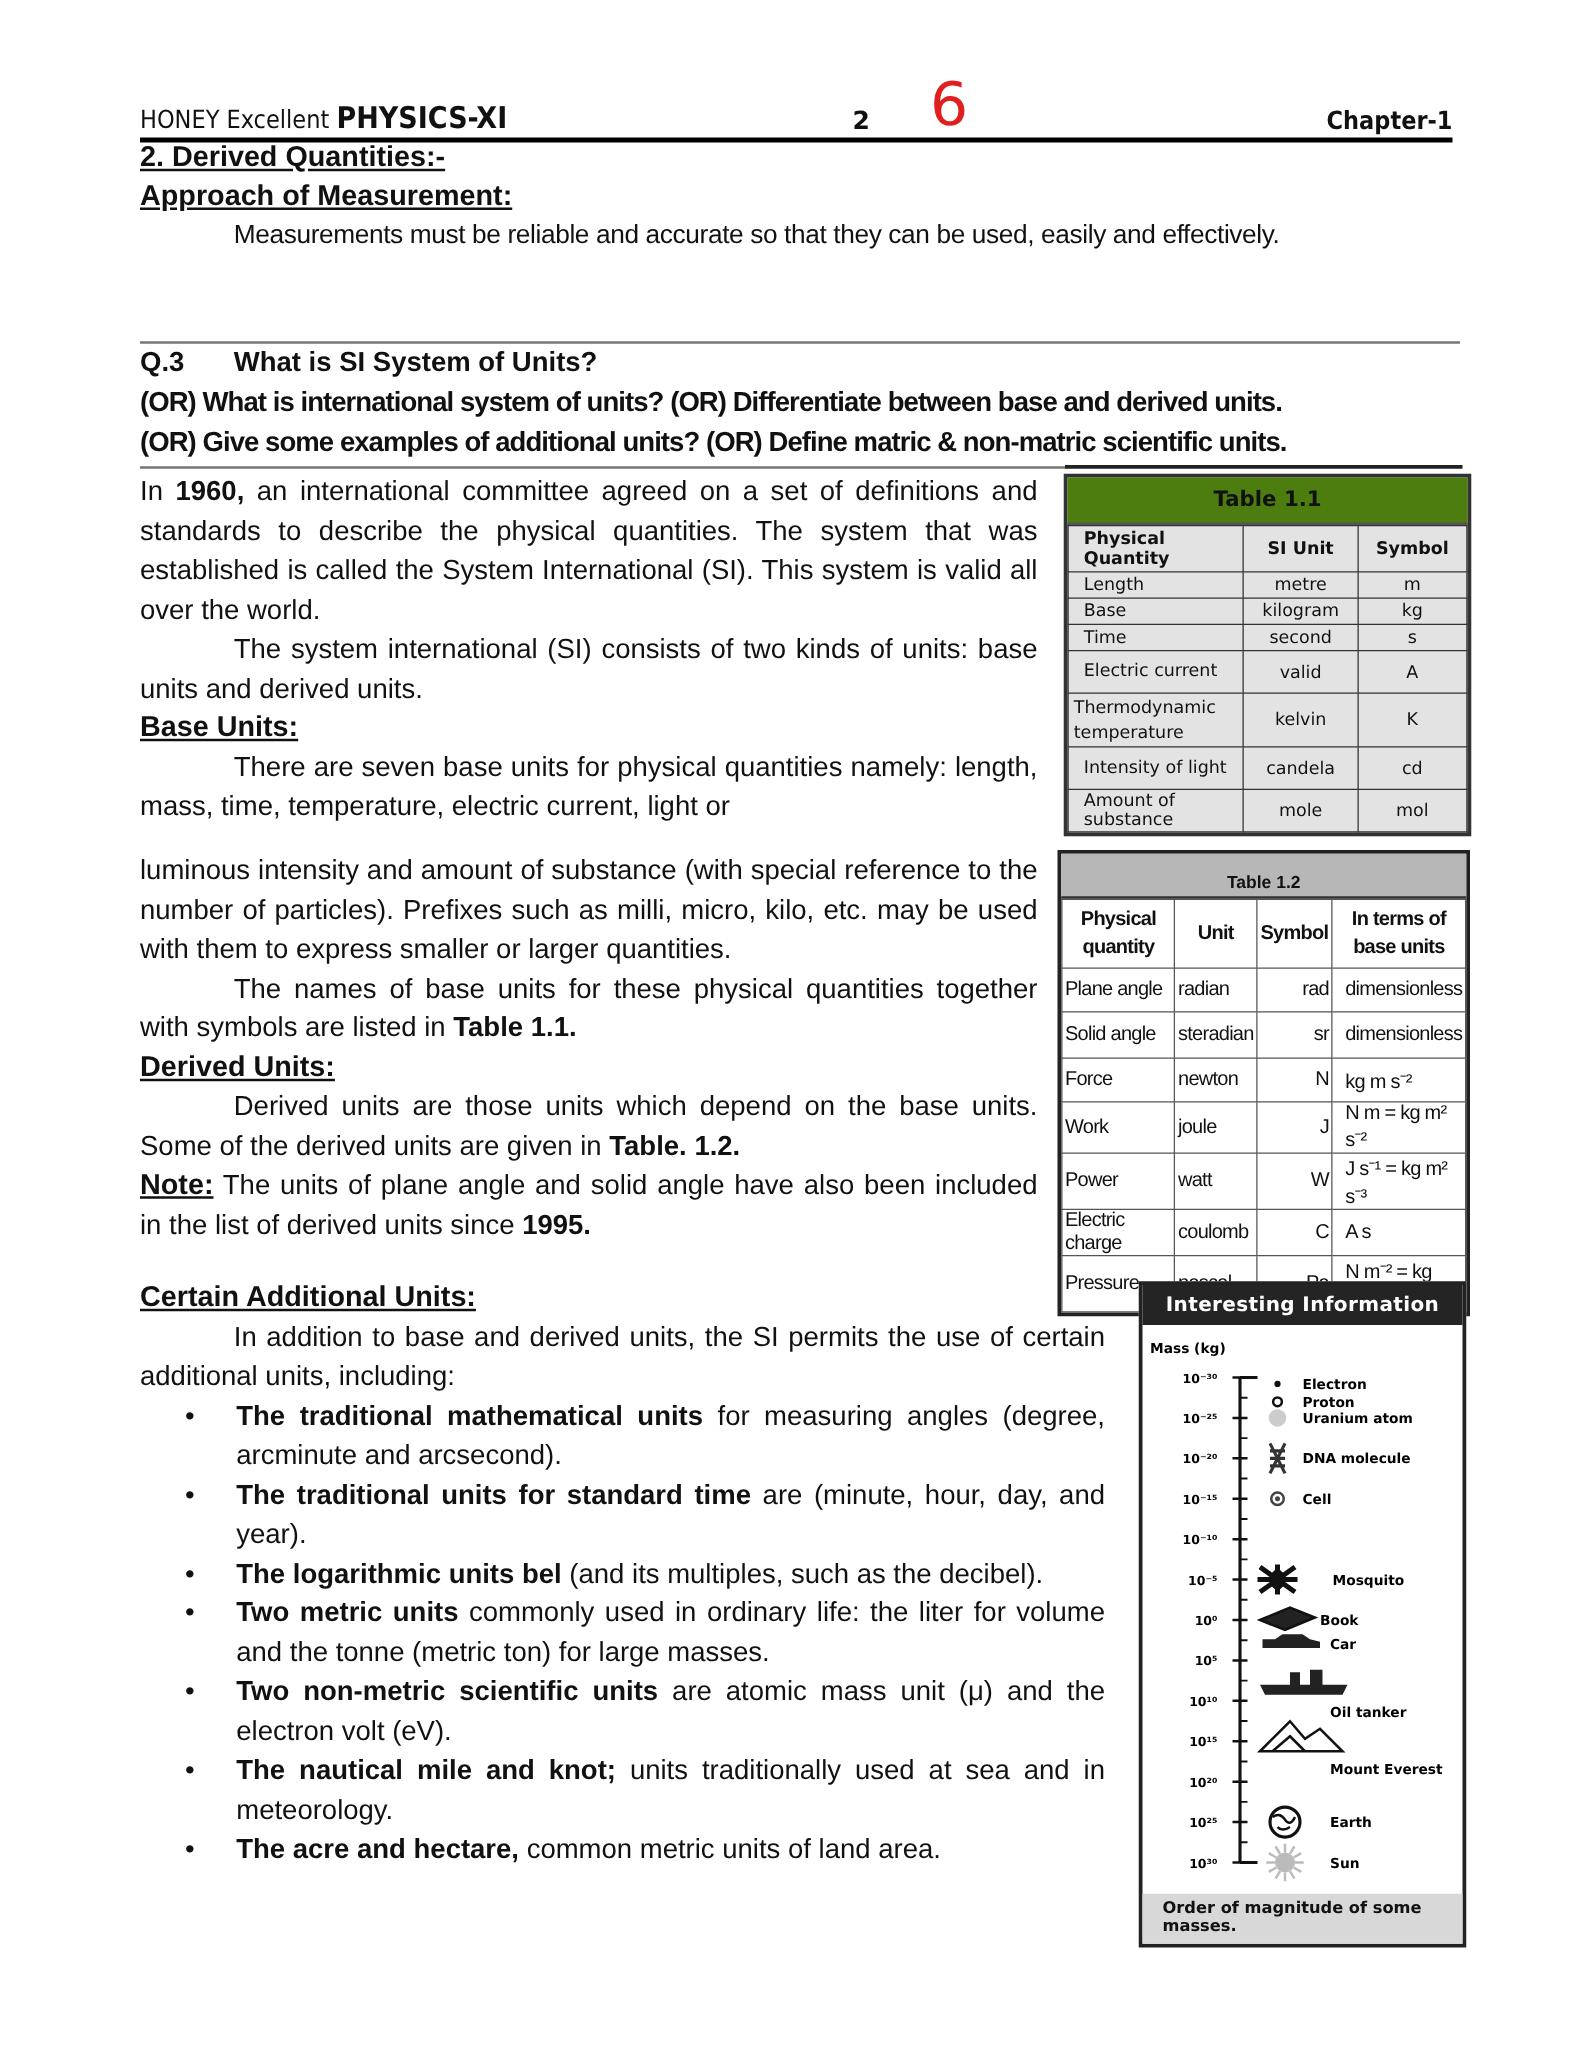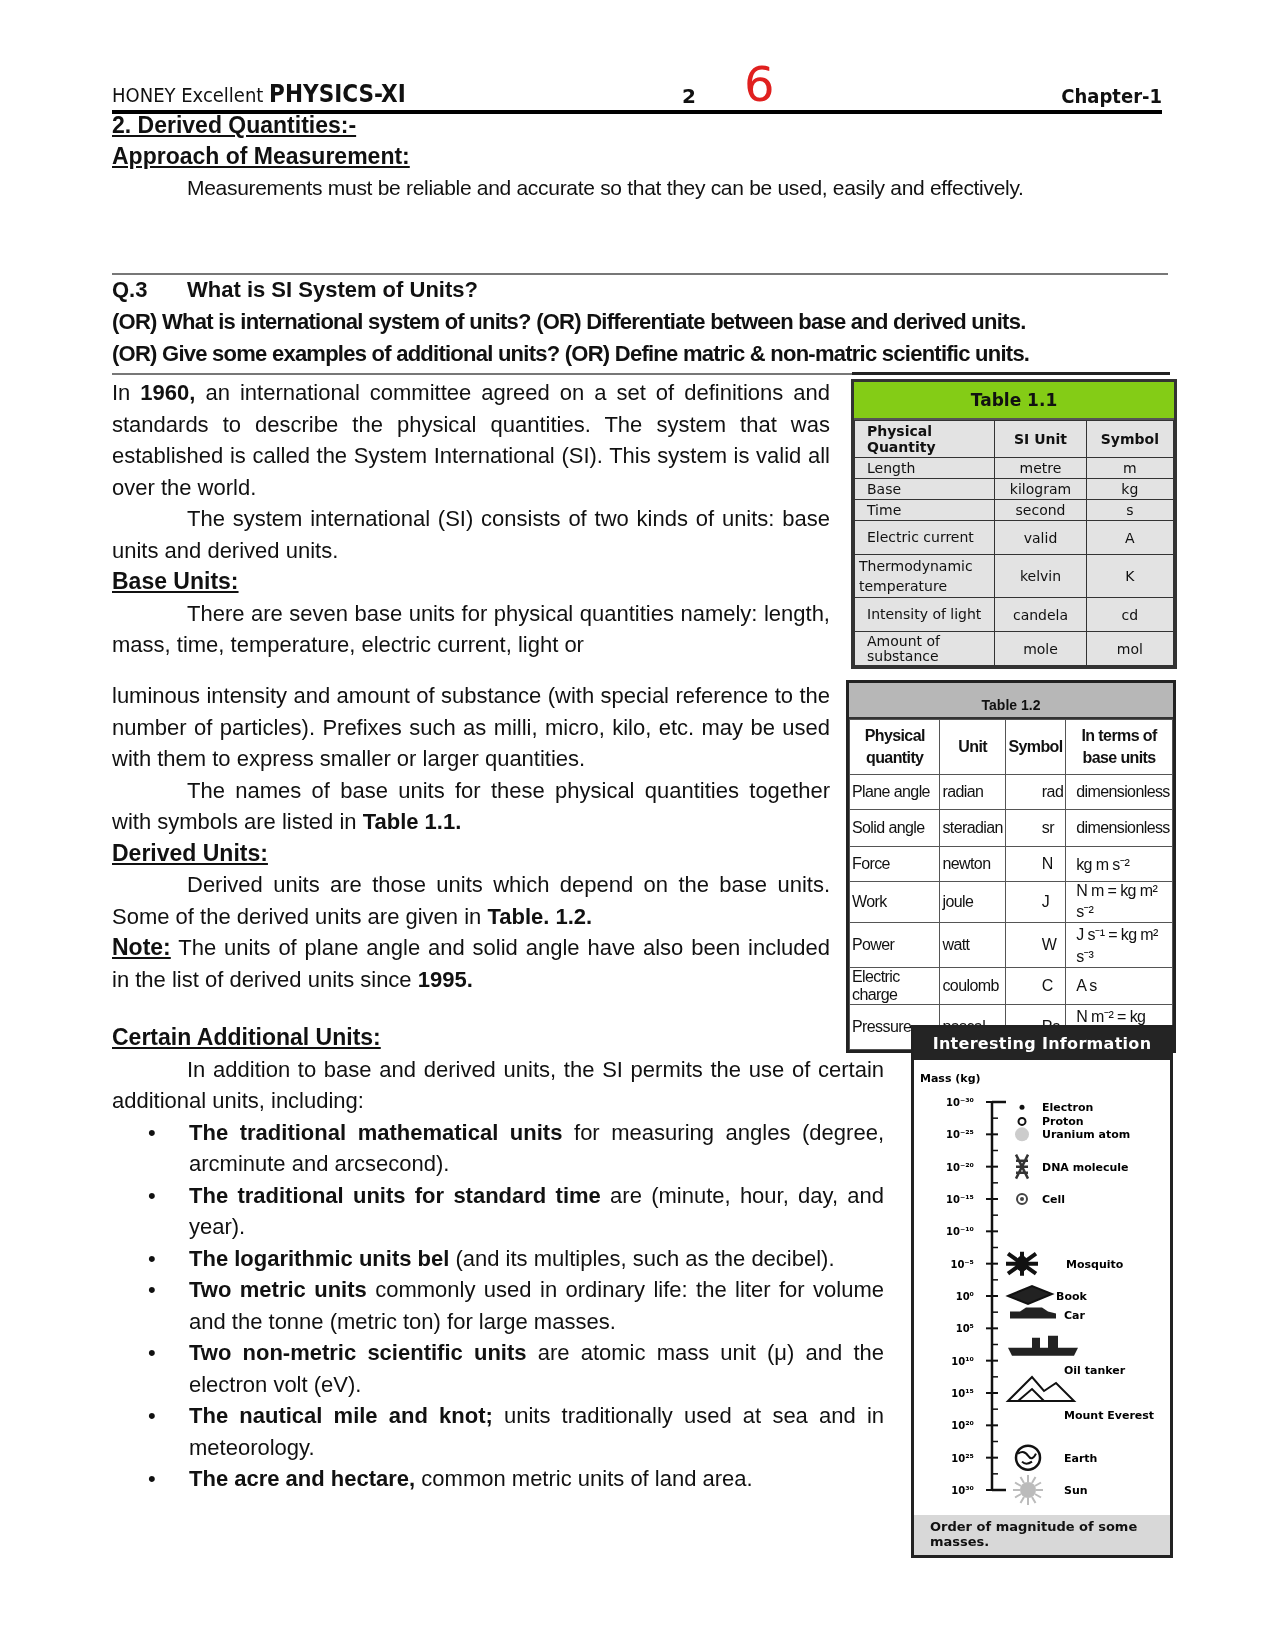--- a/index.html
+++ b/index.html
@@ -13,32 +13,32 @@
   .hdr-right { position: absolute; right: 0; bottom: 2px; font-family: "DejaVu Sans Condensed", "DejaVu Sans", sans-serif; font-size: 20px; font-weight: bold; }
 
   .txt { font-family: "Liberation Sans", sans-serif; font-size: 22px; line-height: 31.5px; text-align: justify; }
   .h { font-weight: bold; text-decoration: underline; font-size: 23px; }
   .ind { text-indent: 75px; }
   .rule { height: 0; border-top: 2px solid #777; }
   .rule-dark { height: 0; border-top: 2px solid #222; }
 
   table { border-collapse: collapse; }
   .t11 { left: 851px; top: 379px; width: 320px; border: 3px solid #333; background: #e3e3e3; font-family: "DejaVu Sans", sans-serif; }
-  .t11 .cap { background: #84cc16; text-align: center; font-weight: bold; font-size: 17px; height: 36px; line-height: 36px; border-bottom: 2px solid #555; }
+  .t11 .cap { background: #4d7c0f; text-align: center; font-weight: bold; font-size: 17px; height: 36px; line-height: 36px; border-bottom: 2px solid #555; }
   .t11 table { width: 100%; font-size: 14px; }
   .t11 td, .t11 th { border: 1.5px solid #333; padding: 1px 4px; line-height: 16px; }
   .t11 th { text-align: left; font-size: 14px; }
   .t11 td.c, .t11 th.c { text-align: center; }
 
   .t12 { left: 846px; top: 680px; width: 324px; border: 3px solid #222; background: #fff; font-family: "Liberation Sans", sans-serif; }
   .t12 .cap { background: #b7b7b7; text-align: center; font-weight: bold; font-size: 14px; height: 34px; line-height: 44px; overflow: hidden; border-bottom: 2px solid #333; }
   .t12 table { width: 100%; font-size: 16px; letter-spacing: -0.6px; }
   .t12 td, .t12 th { border: 1px solid #555; padding: 0 2px; height: 34px; }
   .t12 th { height: 54px; font-size: 16px; line-height: 22px; }
-  .t12 td.c { text-align: left; padding-left: 36px; }
+  .t12 td.c { text-align: right; padding-left: 36px; }
   .t12 td.f { padding-left: 10px; }
 
   .info { left: 911px; top: 1025px; width: 256px; height: 527px; border: 3px solid #222; background: #fff; font-family: "DejaVu Sans", sans-serif; }
   .info .cap { background: #242424; color: #fff; font-weight: bold; font-size: 16px; text-align: center; height: 32px; line-height: 32px; letter-spacing: 0.3px; }
   .info .foot { position: absolute; left: 0; right: 0; bottom: 0; height: 40px; background: #d8d8d8; font-size: 13px; font-weight: bold; padding: 4px 16px; box-sizing: border-box; line-height: 15px; }
   .info svg text { font-family: "DejaVu Sans", sans-serif; font-weight: bold; }
 
   ul.bl { list-style: none; margin: 0; padding: 0; }
   ul.bl li { position: relative; padding-left: 77px; }
   ul.bl li .dot { position: absolute; left: 36px; top: 0; }

